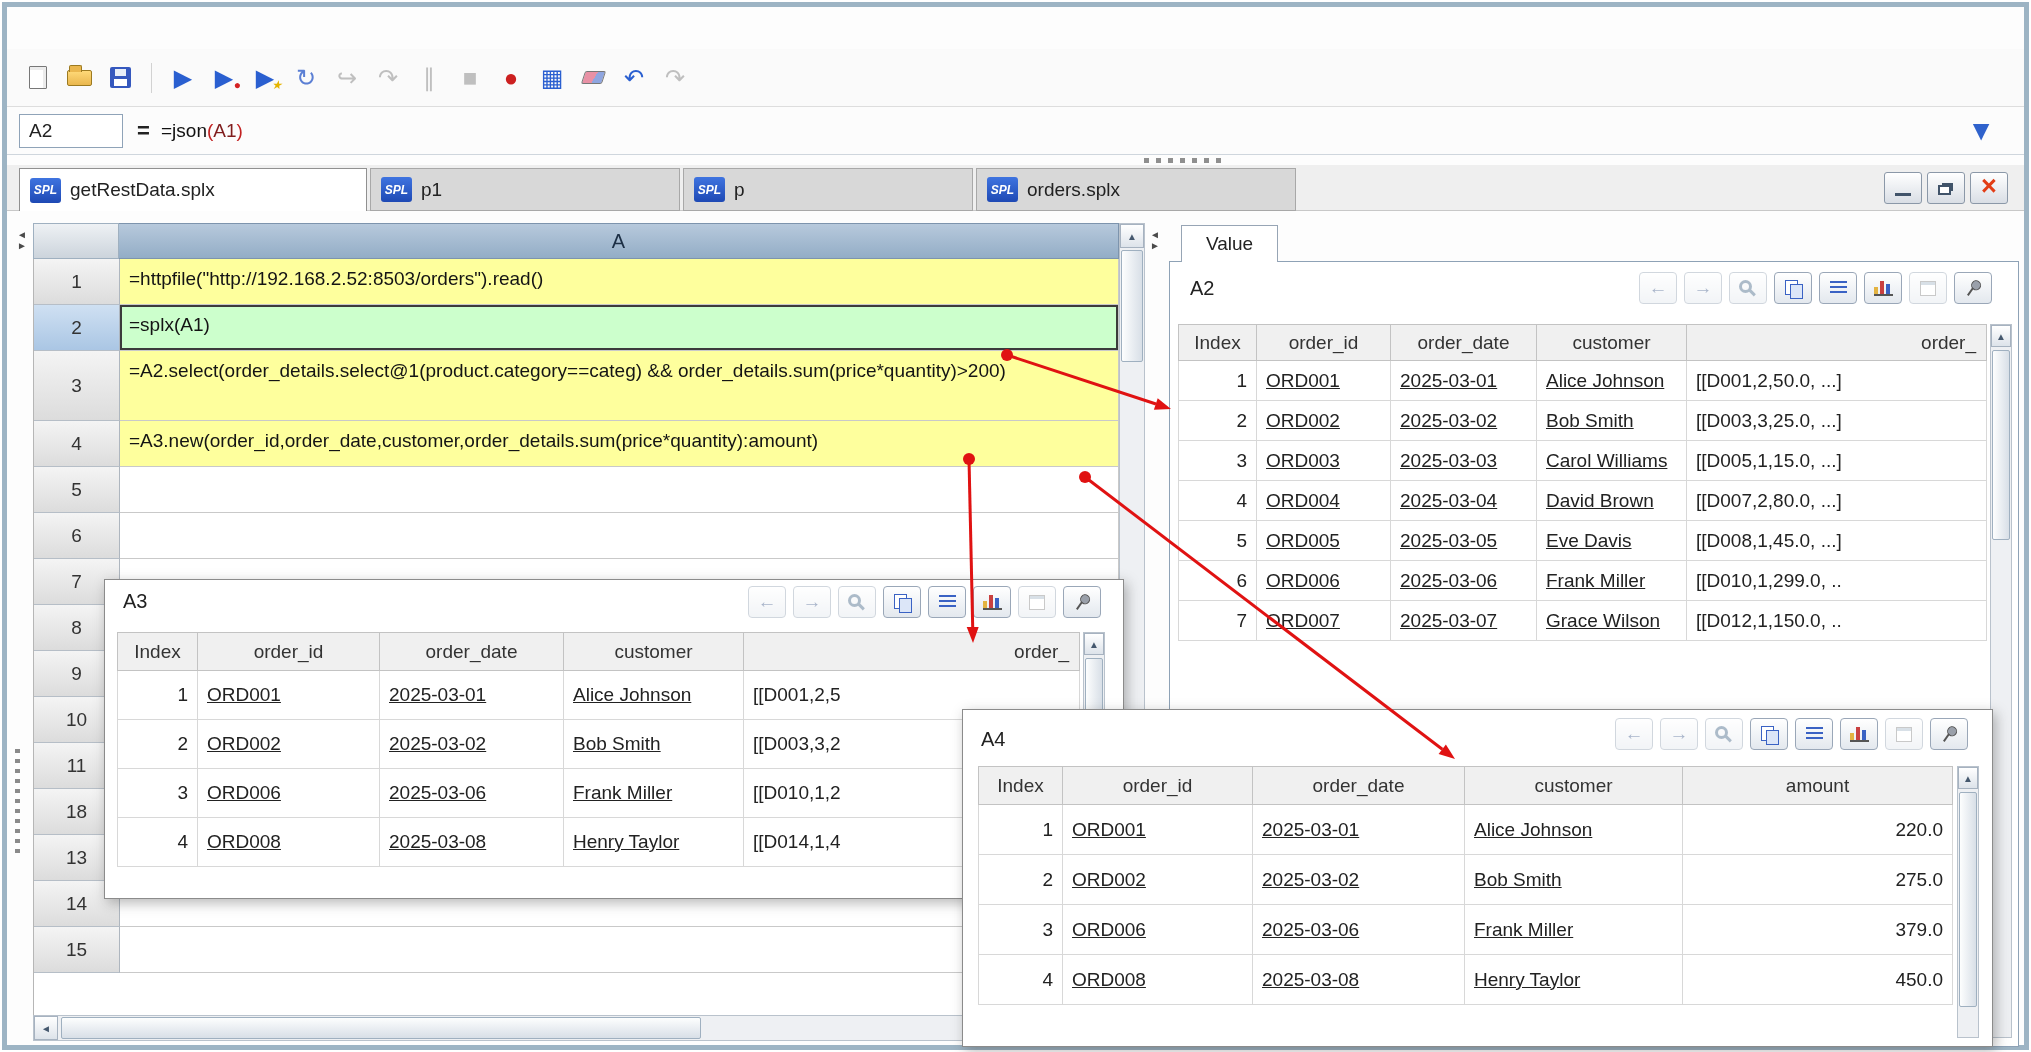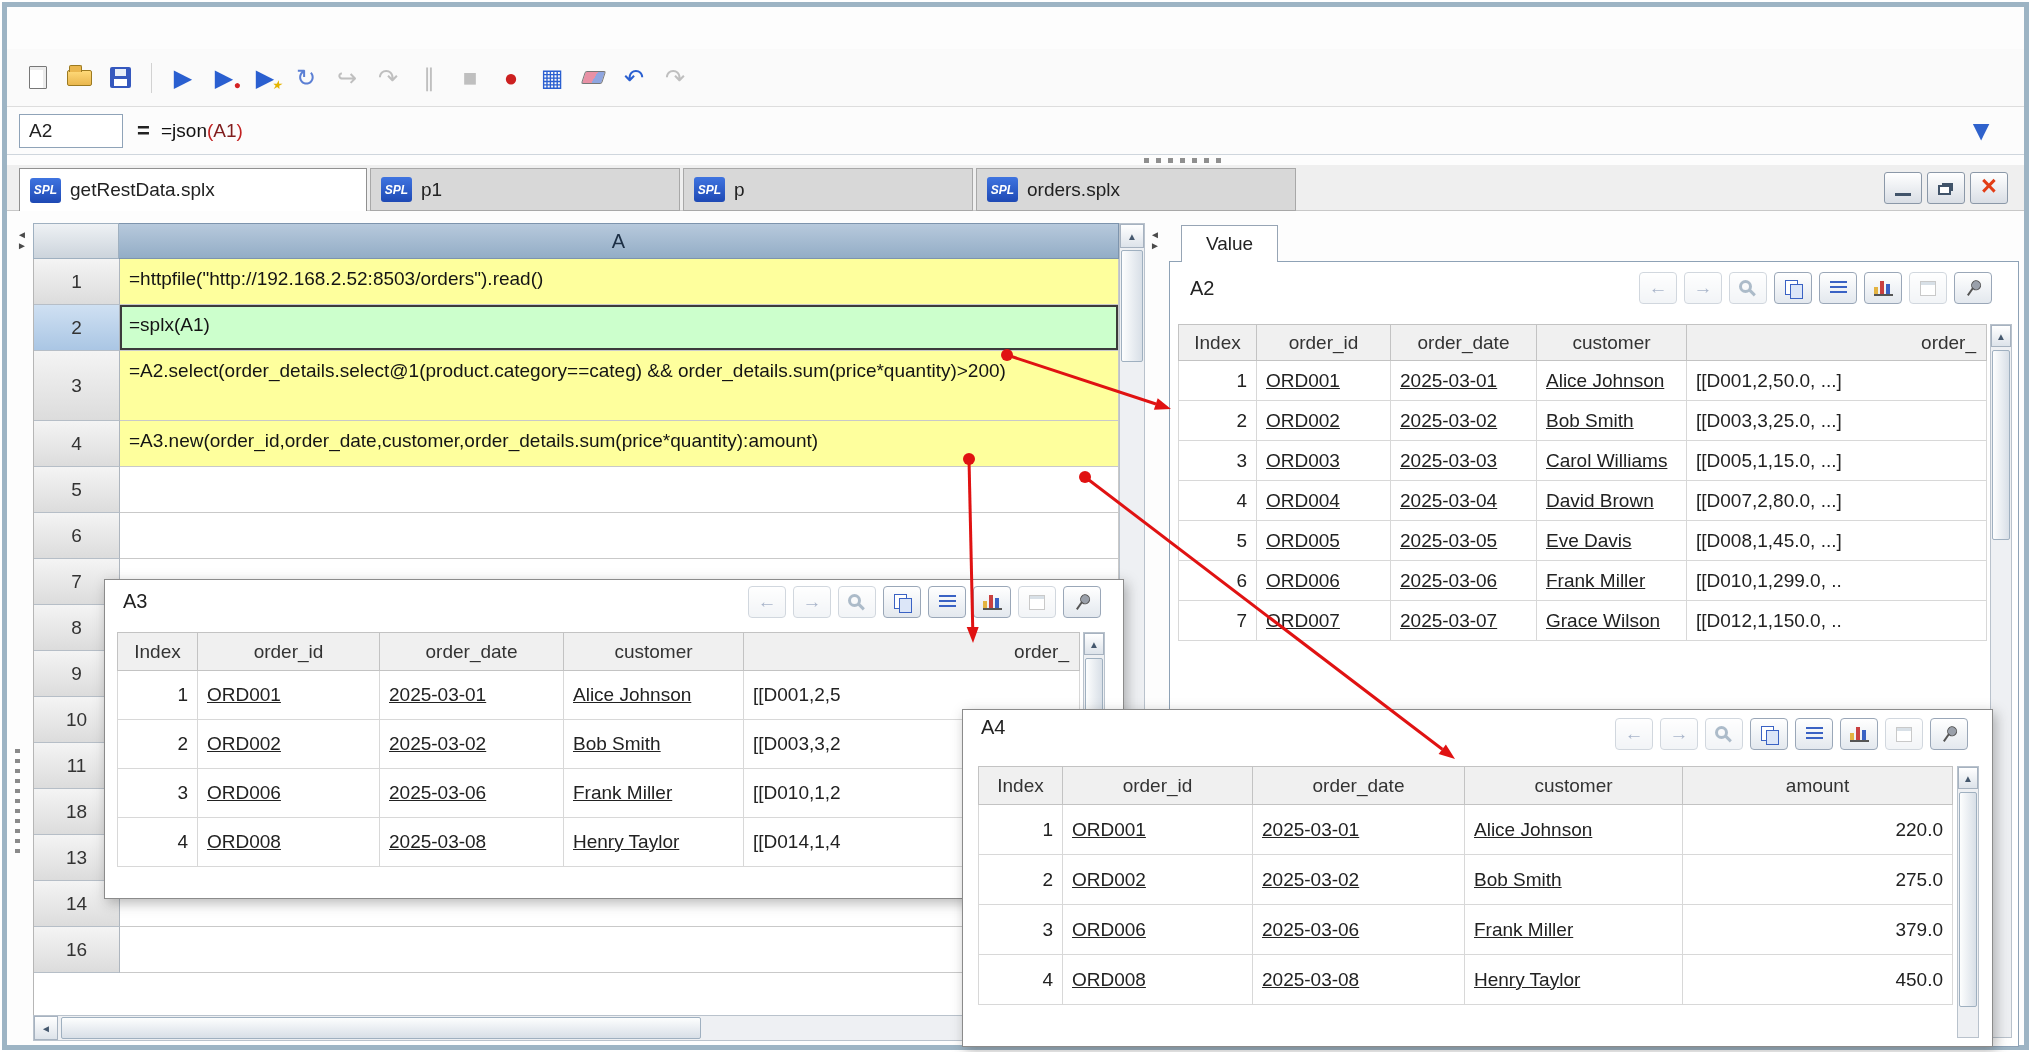--- a/index.html
+++ b/index.html
@@ -260,21 +260,21 @@
       </div>
     <div class="grow">
         <div class="rh">13</div>
         <div class="gc"></div>
       </div>
     <div class="grow">
         <div class="rh">14</div>
         <div class="gc"></div>
       </div>
     <div class="grow">
-        <div class="rh">16</div>
+        <div class="rh">15</div>
         <div class="gc"></div>
       </div>
   </div>
 
   <div class="sbtrack gvsb">
     <span class="sb-btn up">▲</span>
     <span class="thumb"></span>
     <span class="sb-btn down">▼</span>
   </div>
   <div class="sbtrack ghsb">
@@ -476,21 +476,21 @@
           </tr>
       </tbody>
     </table>
     <div class="sbtrack psb" style="left:978px;top:52px;height:256px">
       <span class="sb-btn">▲</span>
       <span class="thumb" style="top:25px;height:200px"></span>
     </div>
   </div>
 
   <div class="fpanel a4">
-    <div class="phead" style="top:6px;left:18px">A4</div>
+    <div class="phead" style="top:18px;left:18px">A4</div>
     <div class="vicons" style="right:24px;top:8px">
       <span class="vbtn disabled">
           <span class="ag">←</span>
         </span>
       <span class="vbtn disabled">
           <span class="ag">→</span>
         </span>
       <span class="vbtn disabled">
           <span class="ic-zoom"></span>
         </span>

